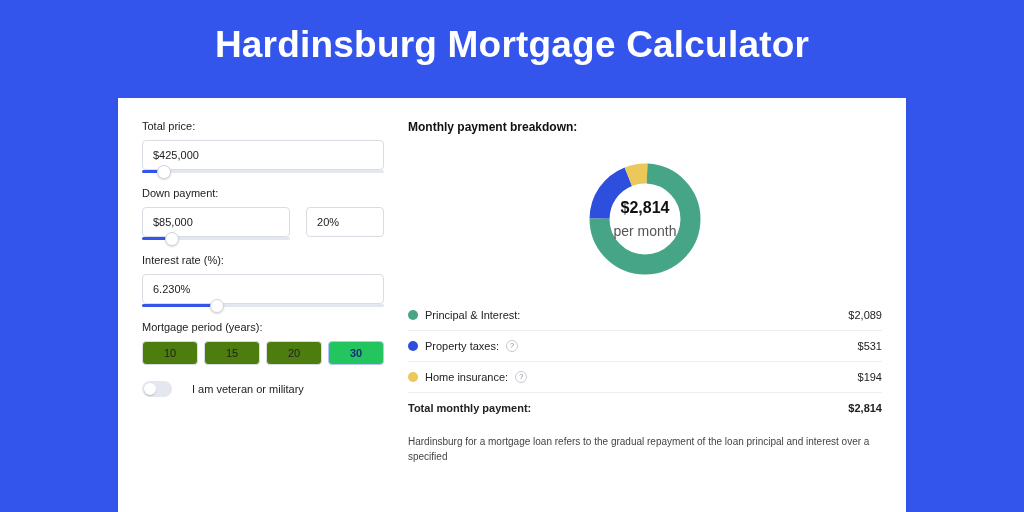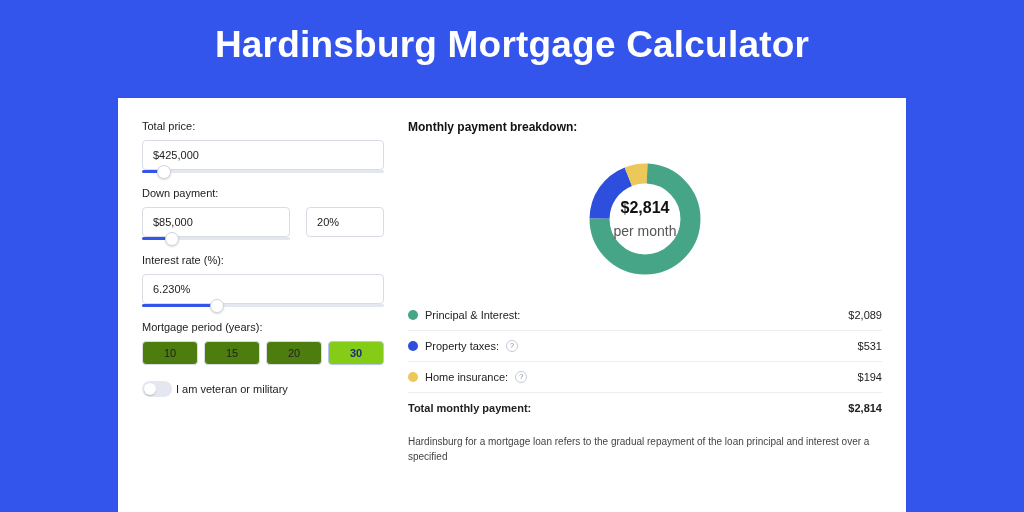--- a/index.html
+++ b/index.html
@@ -33,22 +33,22 @@
     border-radius:50%; transform:translate(-50%,-50%); box-shadow:0 1px 2px rgba(0,0,0,.15);
   }
   .dp-row { display:flex; gap:16px; }
   .dp-row .a { flex: 1.9; }
   .dp-row .b { flex: 1; }
   .periods { display:flex; gap:6px; margin-top:4px; }
   .period-btn {
     flex:1; height:24px; border:1px solid #d9dce3; border-radius:4px; background:#4d7c0f;
     font-size:11px; color:#222; display:flex; align-items:center; justify-content:center;
   }
-  .period-btn.active { background:#84cc16; border-color:#b9c5f7; color:#1b2a7a; font-weight:600; }
-  .toggle-row { display:flex; align-items:center; gap:4px; margin-top:16px; }
+  .period-btn.active { background:#22c55e; border-color:#b9c5f7; color:#1b2a7a; font-weight:600; }
+  .toggle-row { display:flex; align-items:center; gap:20px; margin-top:16px; }
   .toggle {
     width:30px; height:16px; border-radius:10px; background:#e4e7ef; position:relative;
   }
   .toggle .knob {
     position:absolute; left:2px; top:2px; width:12px; height:12px; border-radius:50%; background:#fff;
     box-shadow:0 1px 1px rgba(0,0,0,.2);
   }
   .toggle-label { font-size:11px; color:#222; }
 
   .r-title { font-size:12px; font-weight:700; color:#111; margin-bottom:10px; }

